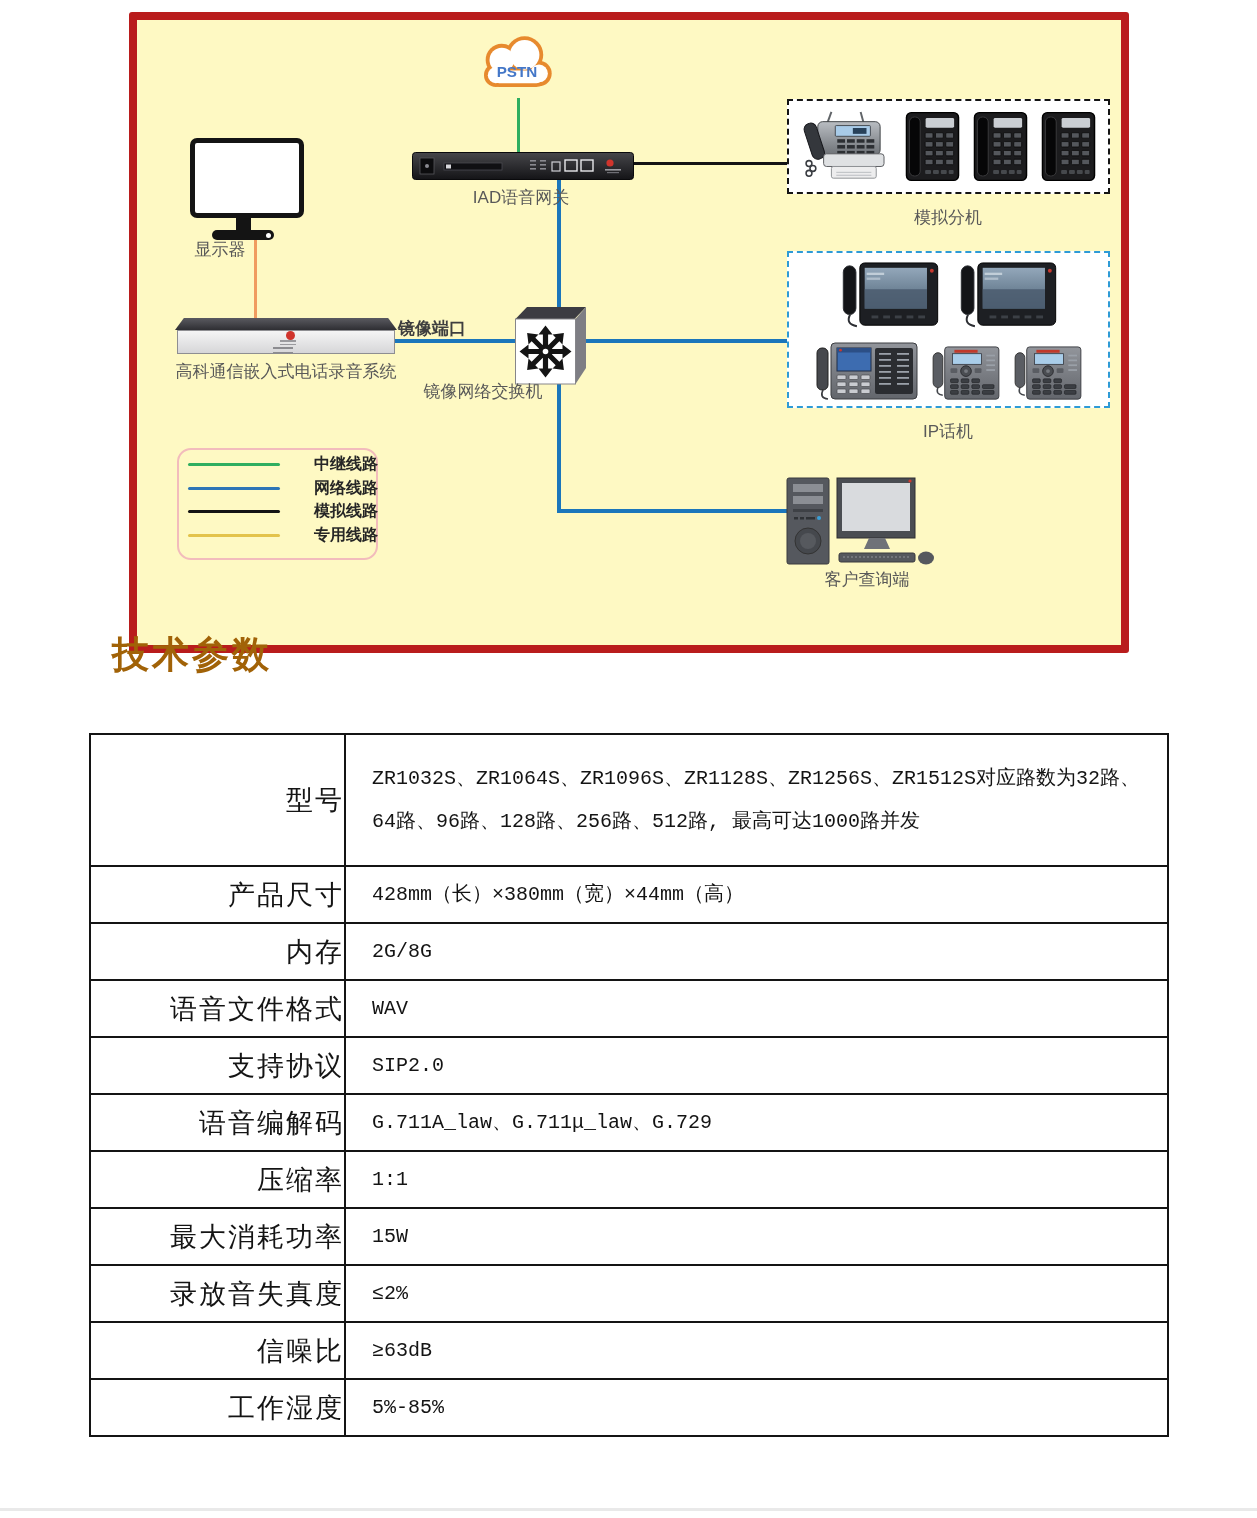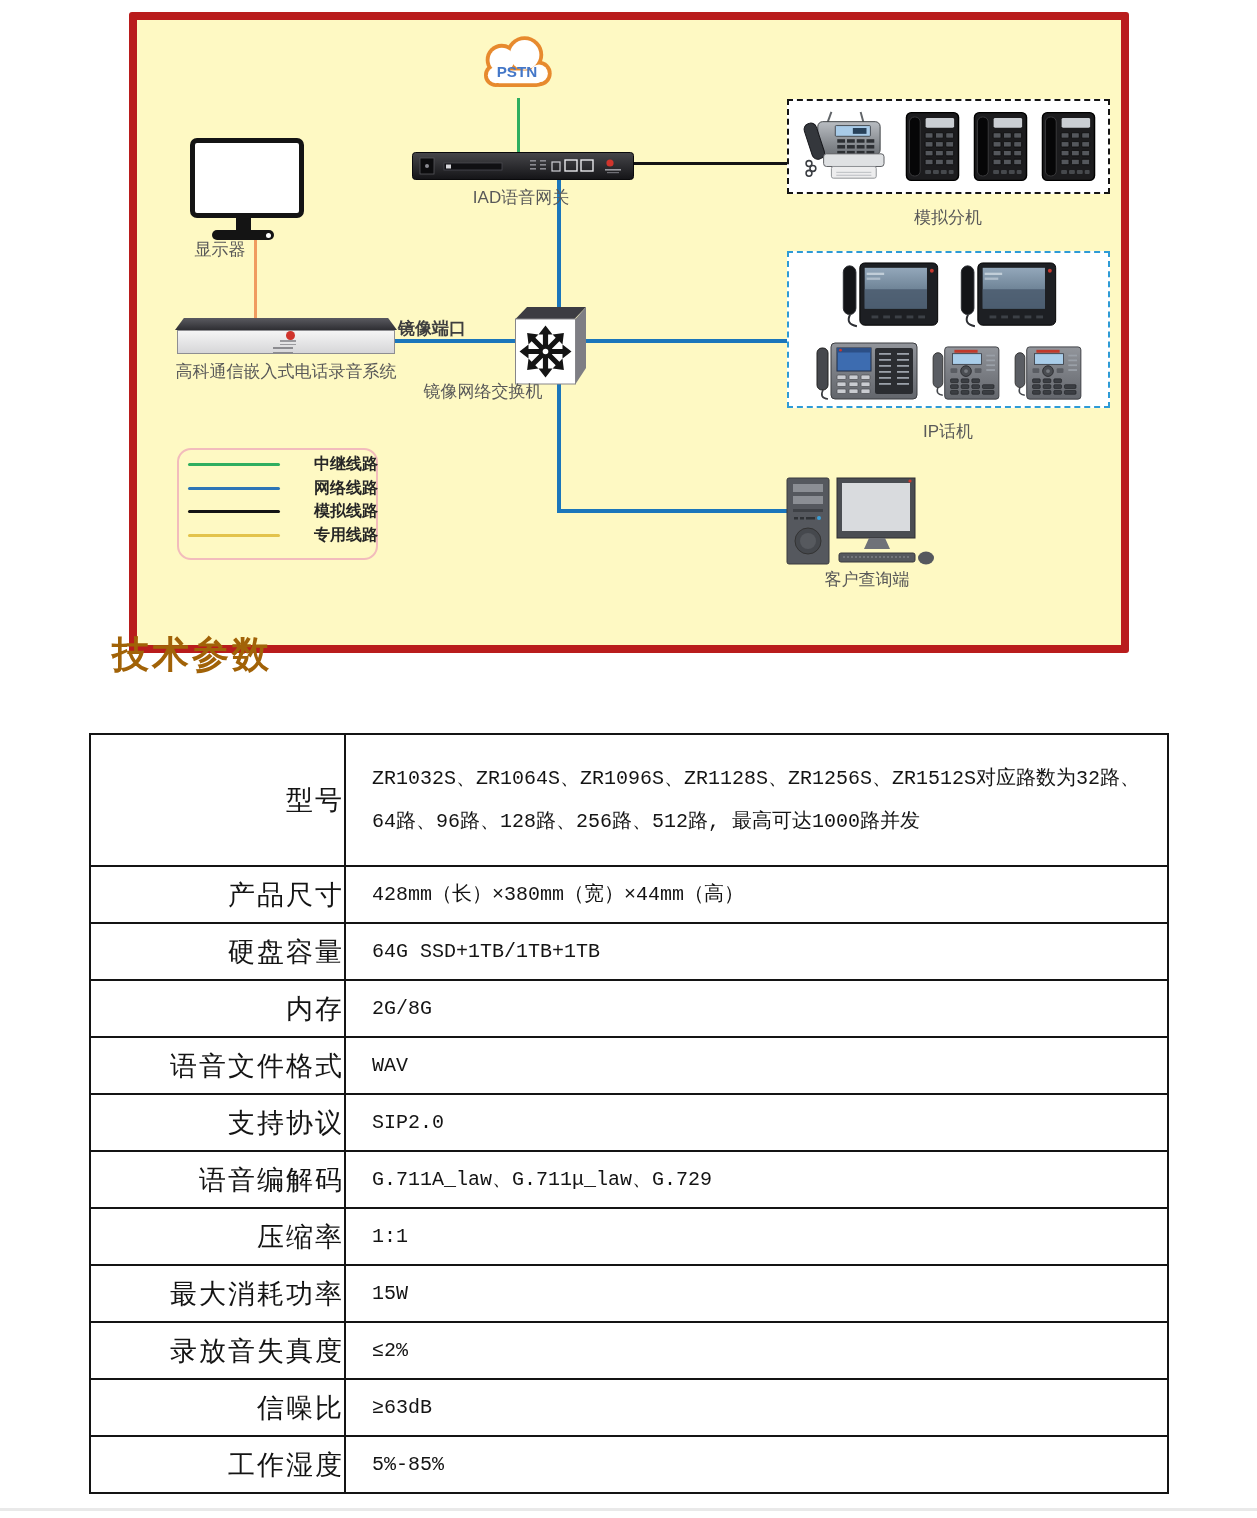--- a/index.html
+++ b/index.html
@@ -448,24 +448,20 @@
     <tbody>
       <tr class="tall">
         <td class="spec-label">型号</td>
         <td class="spec-value">ZR1032S、ZR1064S、ZR1096S、ZR1128S、ZR1256S、ZR1512S对应路数为32路、64路、96路、128路、256路、512路, 最高可达1000路并发</td>
       </tr>
       <tr>
         <td class="spec-label">产品尺寸</td>
         <td class="spec-value">428mm（长）×380mm（宽）×44mm（高）</td>
       </tr>
       <tr>
-        <td class="spec-label">硬盘容量</td>
-        <td class="spec-value">64G SSD+1TB/1TB+1TB</td>
-      </tr>
-      <tr>
         <td class="spec-label">内存</td>
         <td class="spec-value">2G/8G</td>
       </tr>
       <tr>
         <td class="spec-label">语音文件格式</td>
         <td class="spec-value">WAV</td>
       </tr>
       <tr>
         <td class="spec-label">支持协议</td>
         <td class="spec-value">SIP2.0</td>

